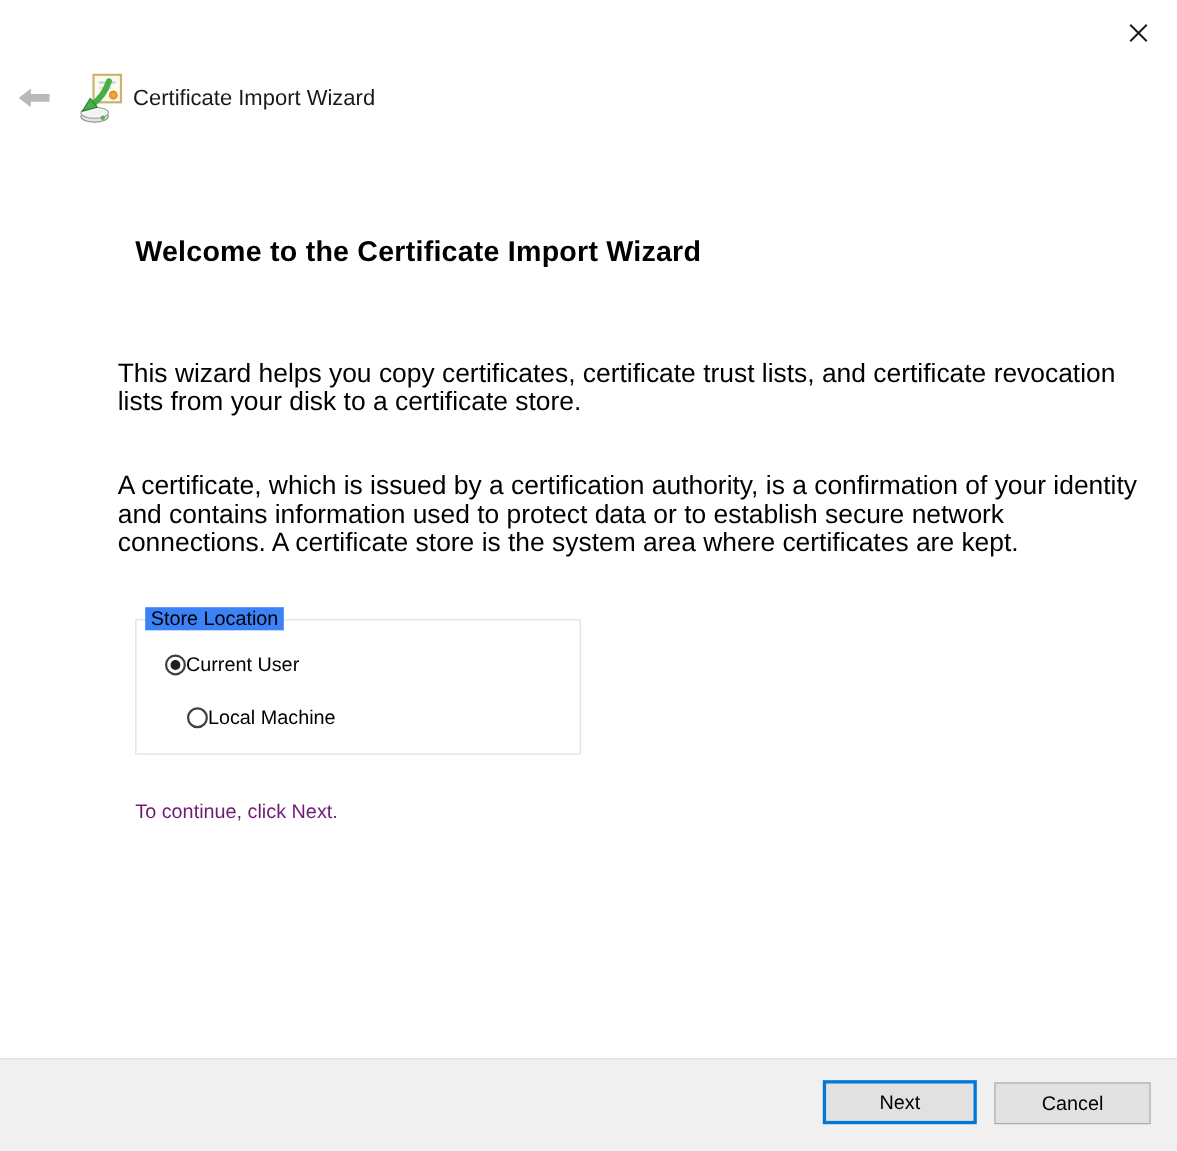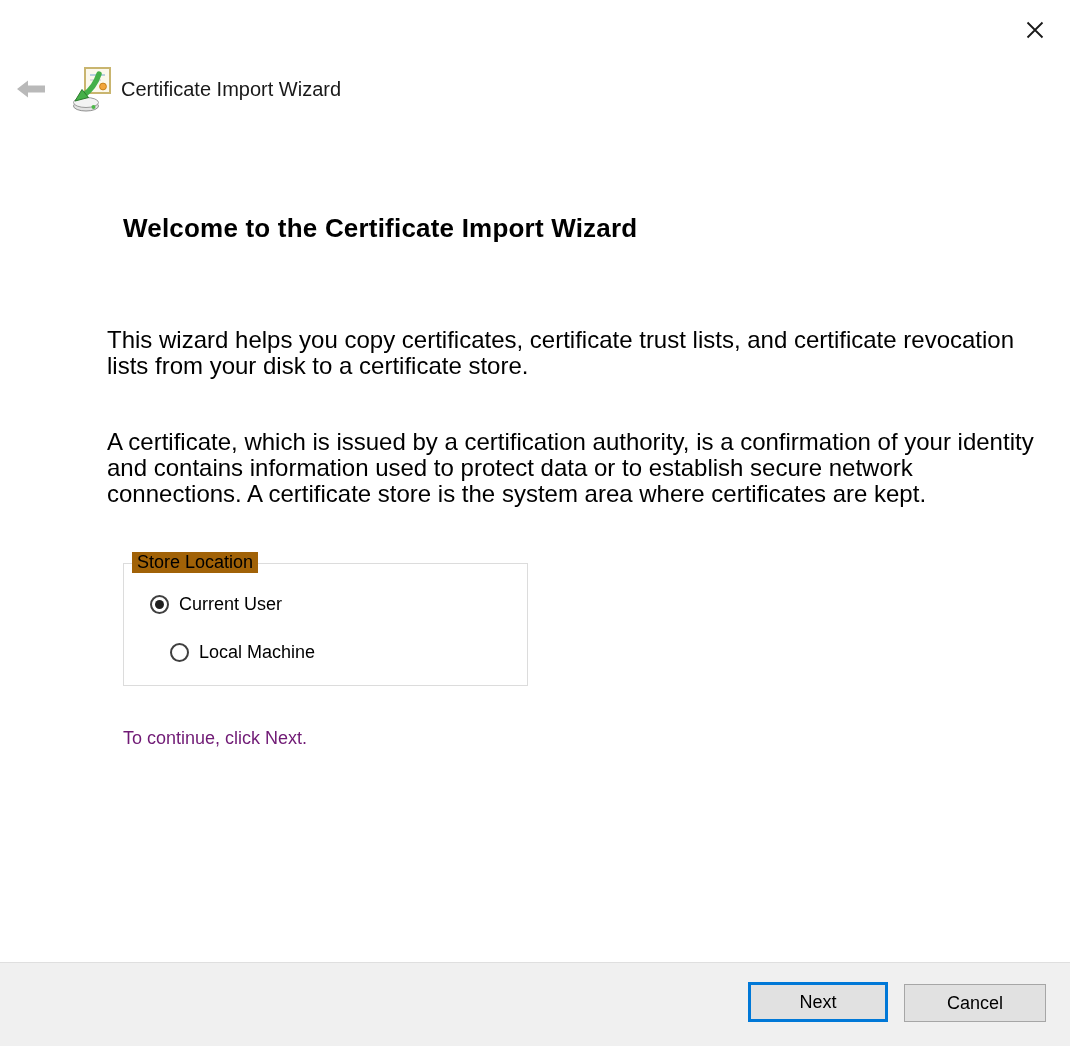--- a/index.html
+++ b/index.html
@@ -54,26 +54,26 @@
   .para-2 { top: 429px; }
 
   .groupbox {
     position: absolute; left: 123px; top: 563px;
     width: 405px; height: 123px;
     border: 1px solid var(--groupbox_border, #dcdcdc);
     background: #fff;
   }
   .groupbox-label {
     position: absolute; top: -12px; left: 8px;
-    background: #a16207; padding: 0 5px;
+    background: #3b82f6; padding: 0 5px;
     font-size: 18px; color: #000; white-space: nowrap;
   }
   .radio-row {
     position: absolute; left: 26px;
-    display: flex; align-items: center; gap: 10px;
+    display: flex; align-items: center; 
     cursor: pointer;
   }
   .radio-row-1 { top: 30px; }
   .radio-row-2 { top: 78px; padding-left: 20px; }
   .radio-circle {
     width: 19px; height: 19px; flex: 0 0 19px;
     border: 2px solid #3f3f3f; border-radius: 50%;
     background: #fff; position: relative;
   }
   .radio-circle.checked::after {

